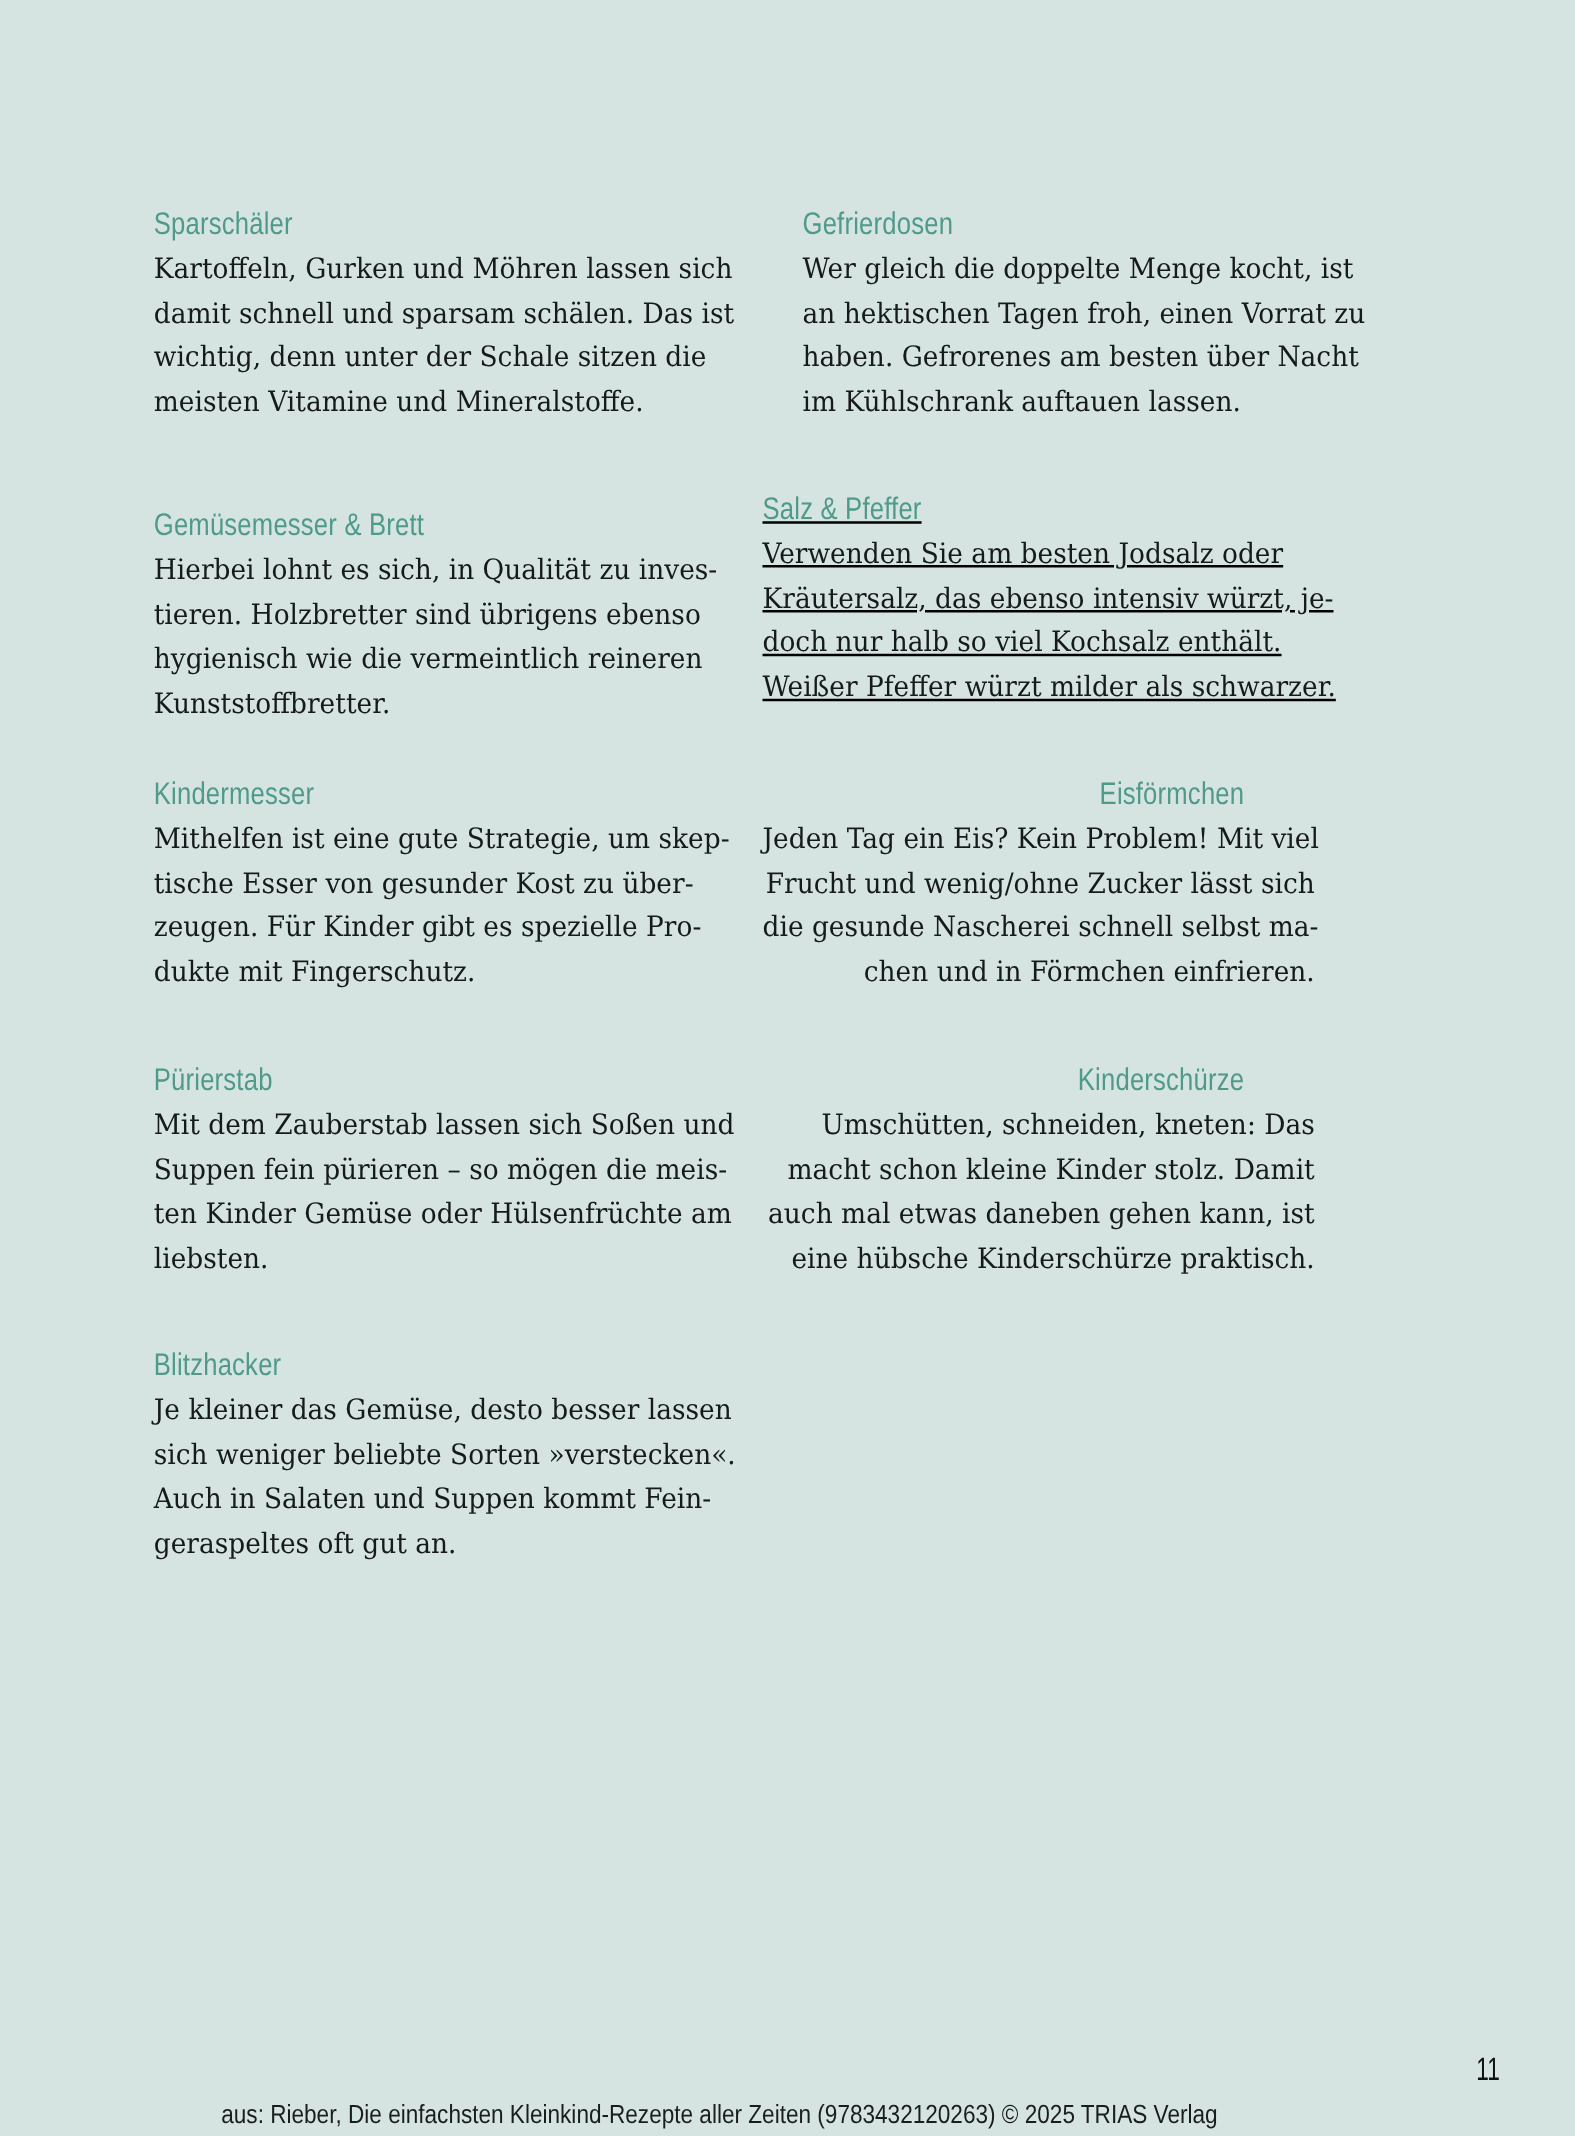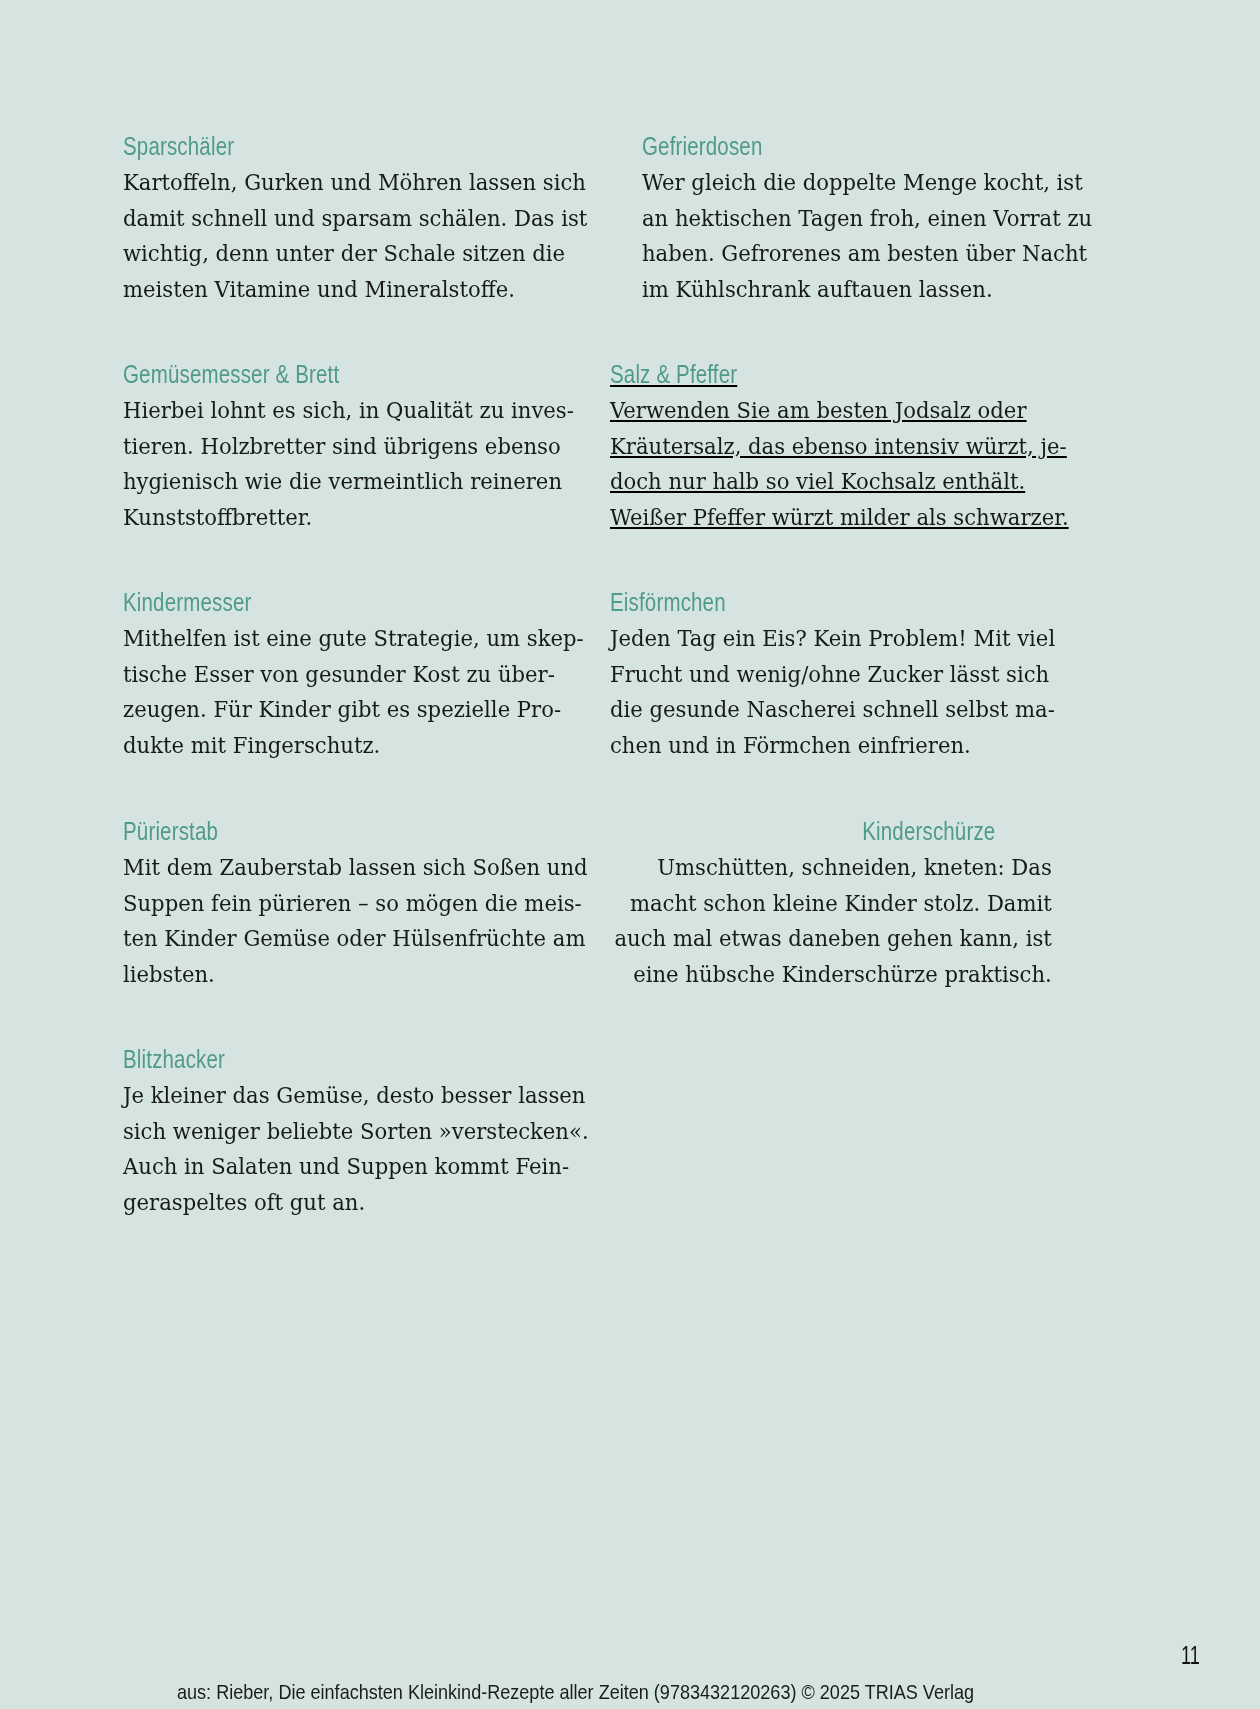--- a/index.html
+++ b/index.html
@@ -1,20 +1,20 @@
 <!DOCTYPE html>
 <html><head>
 <meta charset="utf-8">
 <style>
   html, body { margin:0; padding:0; }
   body {
     width:1260px; height:1709px; position:relative; overflow:hidden;
     background:#d6e4e1;
   }
-  .block { position:absolute; width:470px; }
+  .block { position:absolute; width:470px;margin-top:33px; }
   .heading {
     font-family:"Liberation Sans", sans-serif;
     font-size:25px; color:#4f9a8b; letter-spacing:0.2px;
     transform:scaleX(0.82); transform-origin:left center;
     white-space:nowrap; line-height:30px; height:30px;
     margin-bottom:4px;
   }
   .body-line {
     font-family:"DejaVu Serif", "Liberation Serif", serif;
     font-size:22.5px; color:#161a1a; line-height:35.5px;
@@ -44,21 +44,21 @@
 </div>
 
 <div class="block" style="left:642px;top:131px;">
   <div class="heading">Gefrierdosen</div>
   <div class="body-line">Wer gleich die doppelte Menge kocht, ist</div>
   <div class="body-line">an hektischen Tagen froh, einen Vorrat zu</div>
   <div class="body-line">haben. Gefrorenes am besten über Nacht</div>
   <div class="body-line">im Kühlschrank auftauen lassen.</div>
 </div>
 
-<div class="block" style="left:123px;top:359px;">
+<div class="block" style="left:123px;top:372px;">
   <div class="heading">Gemüsemesser &amp; Brett</div>
   <div class="body-line">Hierbei lohnt es sich, in Qualität zu inves-</div>
   <div class="body-line">tieren. Holzbretter sind übrigens ebenso</div>
   <div class="body-line">hygienisch wie die vermeintlich reineren</div>
   <div class="body-line">Kunststoffbretter.</div>
 </div>
 
 <div class="block" style="left:610px;top:359px;text-decoration:underline;">
   <div class="heading">Salz &amp; Pfeffer</div>
   <div class="body-line">Verwenden Sie am besten Jodsalz oder</div>
@@ -68,21 +68,21 @@
 </div>
 
 <div class="block" style="left:123px;top:587px;">
   <div class="heading">Kindermesser</div>
   <div class="body-line">Mithelfen ist eine gute Strategie, um skep-</div>
   <div class="body-line">tische Esser von gesunder Kost zu über-</div>
   <div class="body-line">zeugen. Für Kinder gibt es spezielle Pro-</div>
   <div class="body-line">dukte mit Fingerschutz.</div>
 </div>
 
-<div class="block" style="left:610px;top:587px;">
+<div class="block" style="left:610px;top:587px;text-align:right;">
   <div class="heading">Eisförmchen</div>
   <div class="body-line">Jeden Tag ein Eis? Kein Problem! Mit viel</div>
   <div class="body-line">Frucht und wenig/ohne Zucker lässt sich</div>
   <div class="body-line">die gesunde Nascherei schnell selbst ma-</div>
   <div class="body-line">chen und in Förmchen einfrieren.</div>
 </div>
 
 <div class="block" style="left:123px;top:816px;">
   <div class="heading">Pürierstab</div>
   <div class="body-line">Mit dem Zauberstab lassen sich Soßen und</div>

